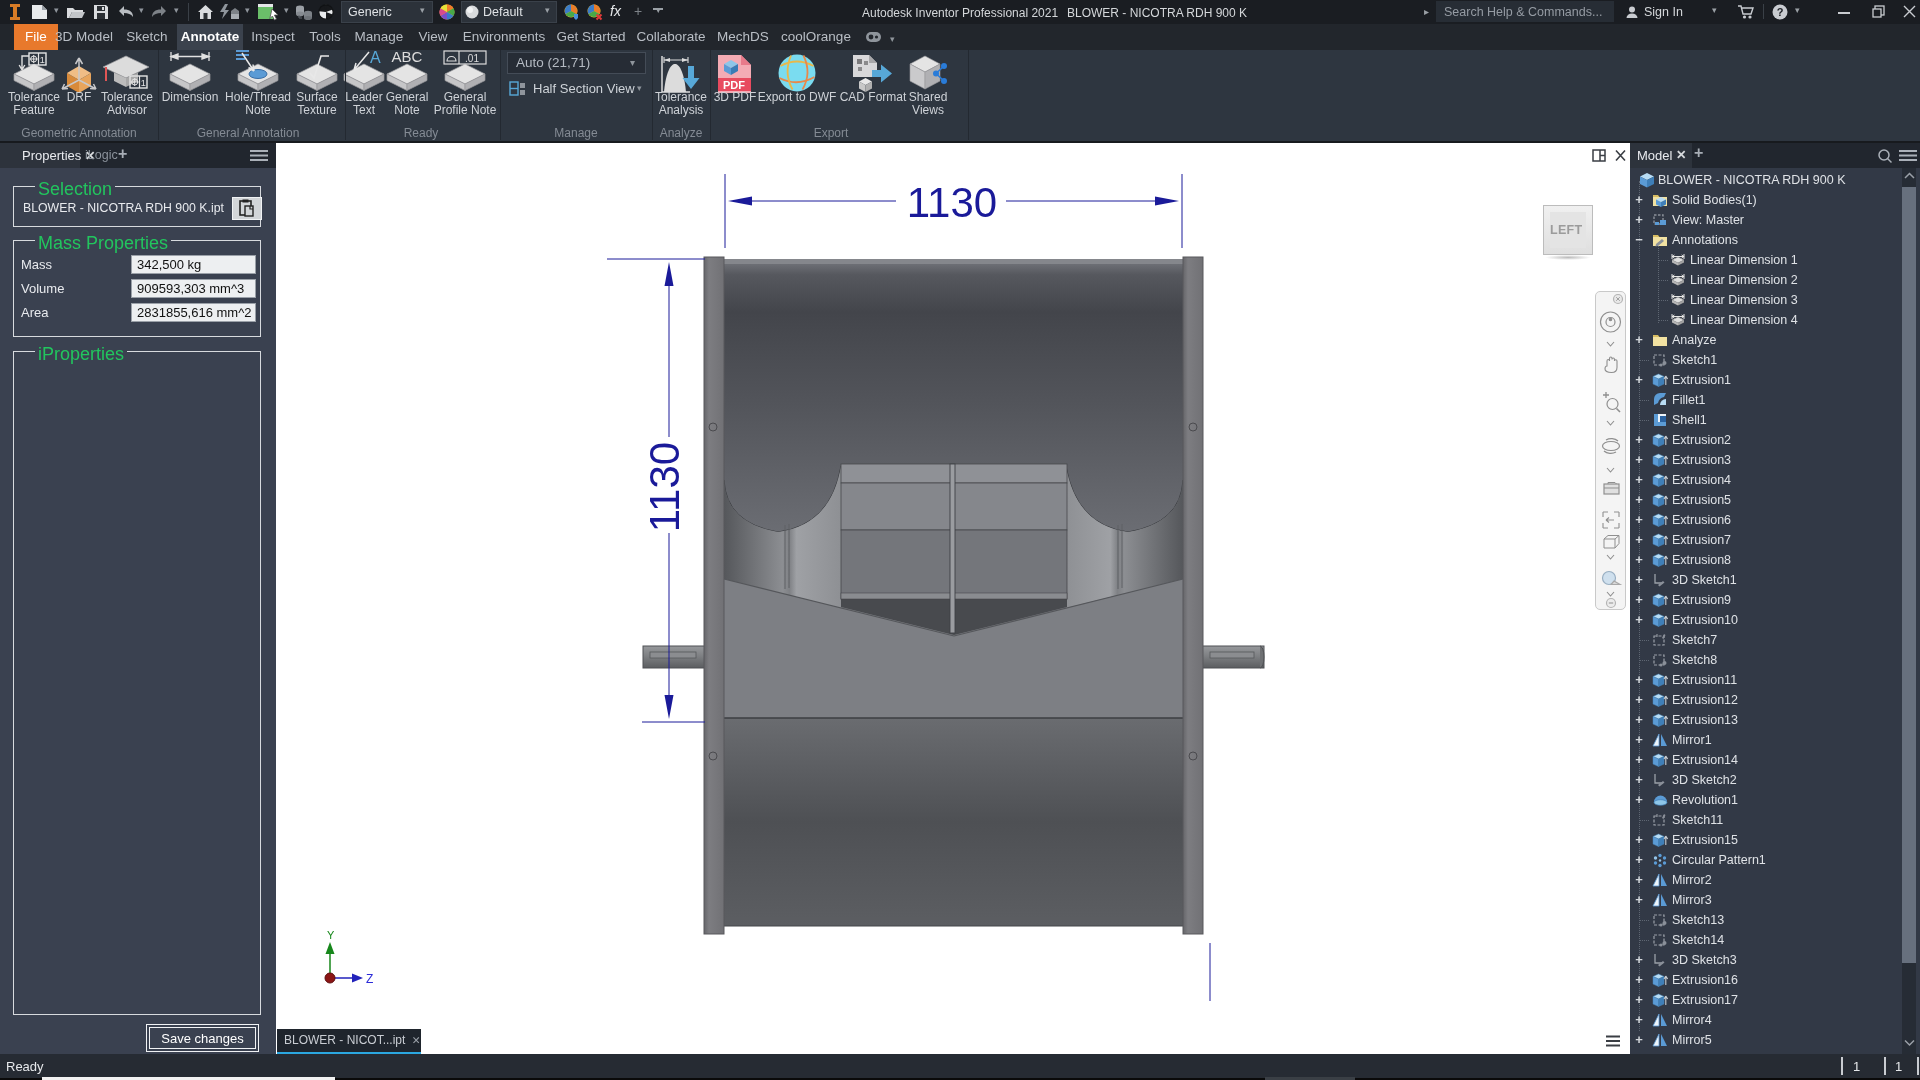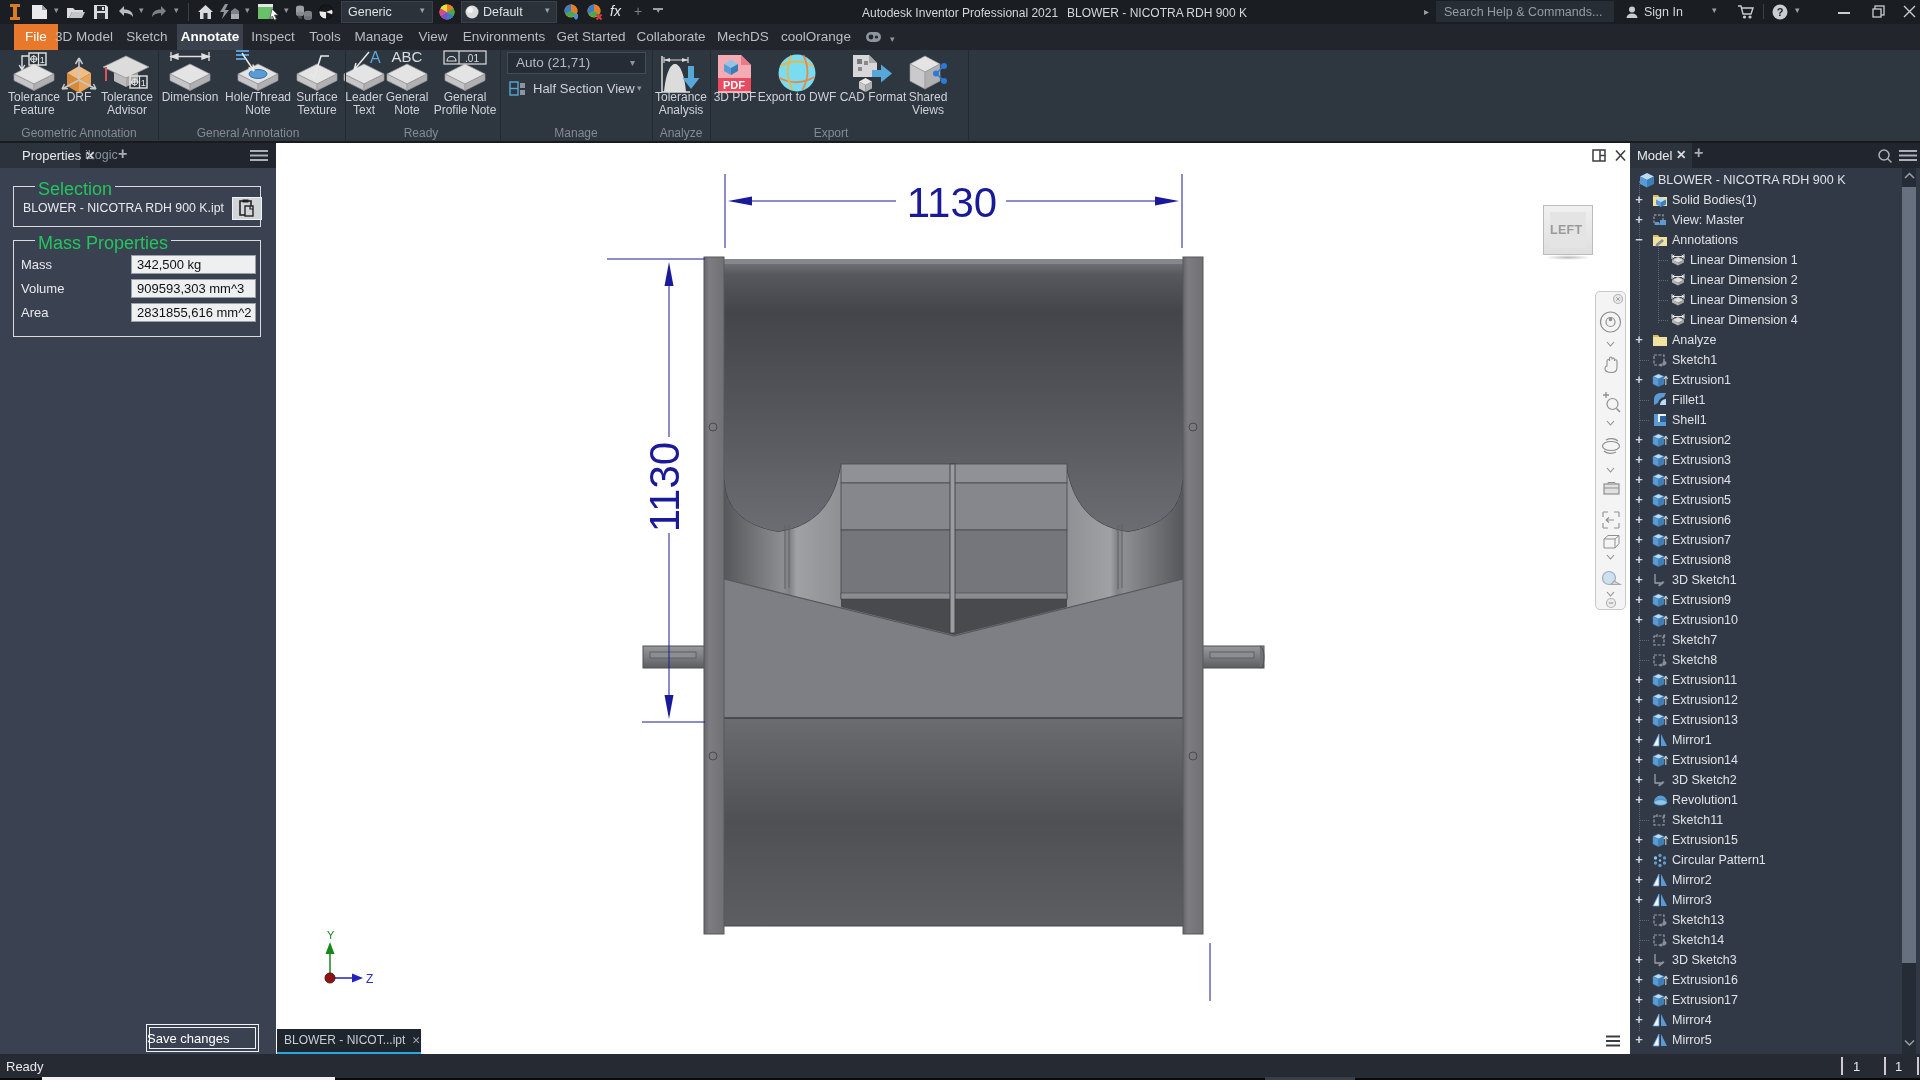--- a/index.html
+++ b/index.html
@@ -405,21 +405,24 @@
   </div>
   <div class="fset" style="left:13px;top:97px;width:248px;height:97px">
     <div class="leg">Mass Properties</div>
     <div class="abs" style="left:7px;top:16px;font-size:13px;color:#e8eaee">Mass</div>
     <div class="inp" style="left:117px;top:14px;width:125px;height:19px">342,500 kg</div>
     <div class="abs" style="left:7px;top:40px;font-size:13px;color:#e8eaee">Volume</div>
     <div class="inp" style="left:117px;top:38px;width:125px;height:19px">909593,303 mm^3</div>
     <div class="abs" style="left:7px;top:64px;font-size:13px;color:#e8eaee">Area</div>
     <div class="inp" style="left:117px;top:62px;width:125px;height:19px">2831855,616 mm^2</div>
   </div>
-  <div class="abs" style="left:146px;top:881px;width:113px;height:28px;border:1px solid #f0f2f4;box-shadow:inset 0 0 0 2px #3a4150, inset 0 0 0 3px #f0f2f4;color:#fff;font-size:13px;line-height:28px">Save changes</div>
+  <div class="fset" style="left:13px;top:208px;width:248px;height:664px">
+    <div class="leg">iProperties</div>
+  </div>
+  <div class="abs" style="left:146px;top:881px;width:113px;height:28px;border:1px solid #f0f2f4;box-shadow:inset 0 0 0 2px #3a4150, inset 0 0 0 3px #f0f2f4;color:#fff;font-size:13px;text-align:center;line-height:28px">Save changes</div>
 </div>
 <div class="abs" id="canvas">
 <svg class="abs" style="left:0;top:0" width="1354" height="911">
   <defs>
     <linearGradient id="gdark" x1="0" y1="0" x2="0" y2="1">
       <stop offset="0" stop-color="#6d6f75"></stop>
           <stop offset="0.04" stop-color="#56585e"></stop>
       <stop offset="0.18" stop-color="#43454b"></stop>
           <stop offset="0.55" stop-color="#54565c"></stop>
       <stop offset="1" stop-color="#6b6d73"></stop>

